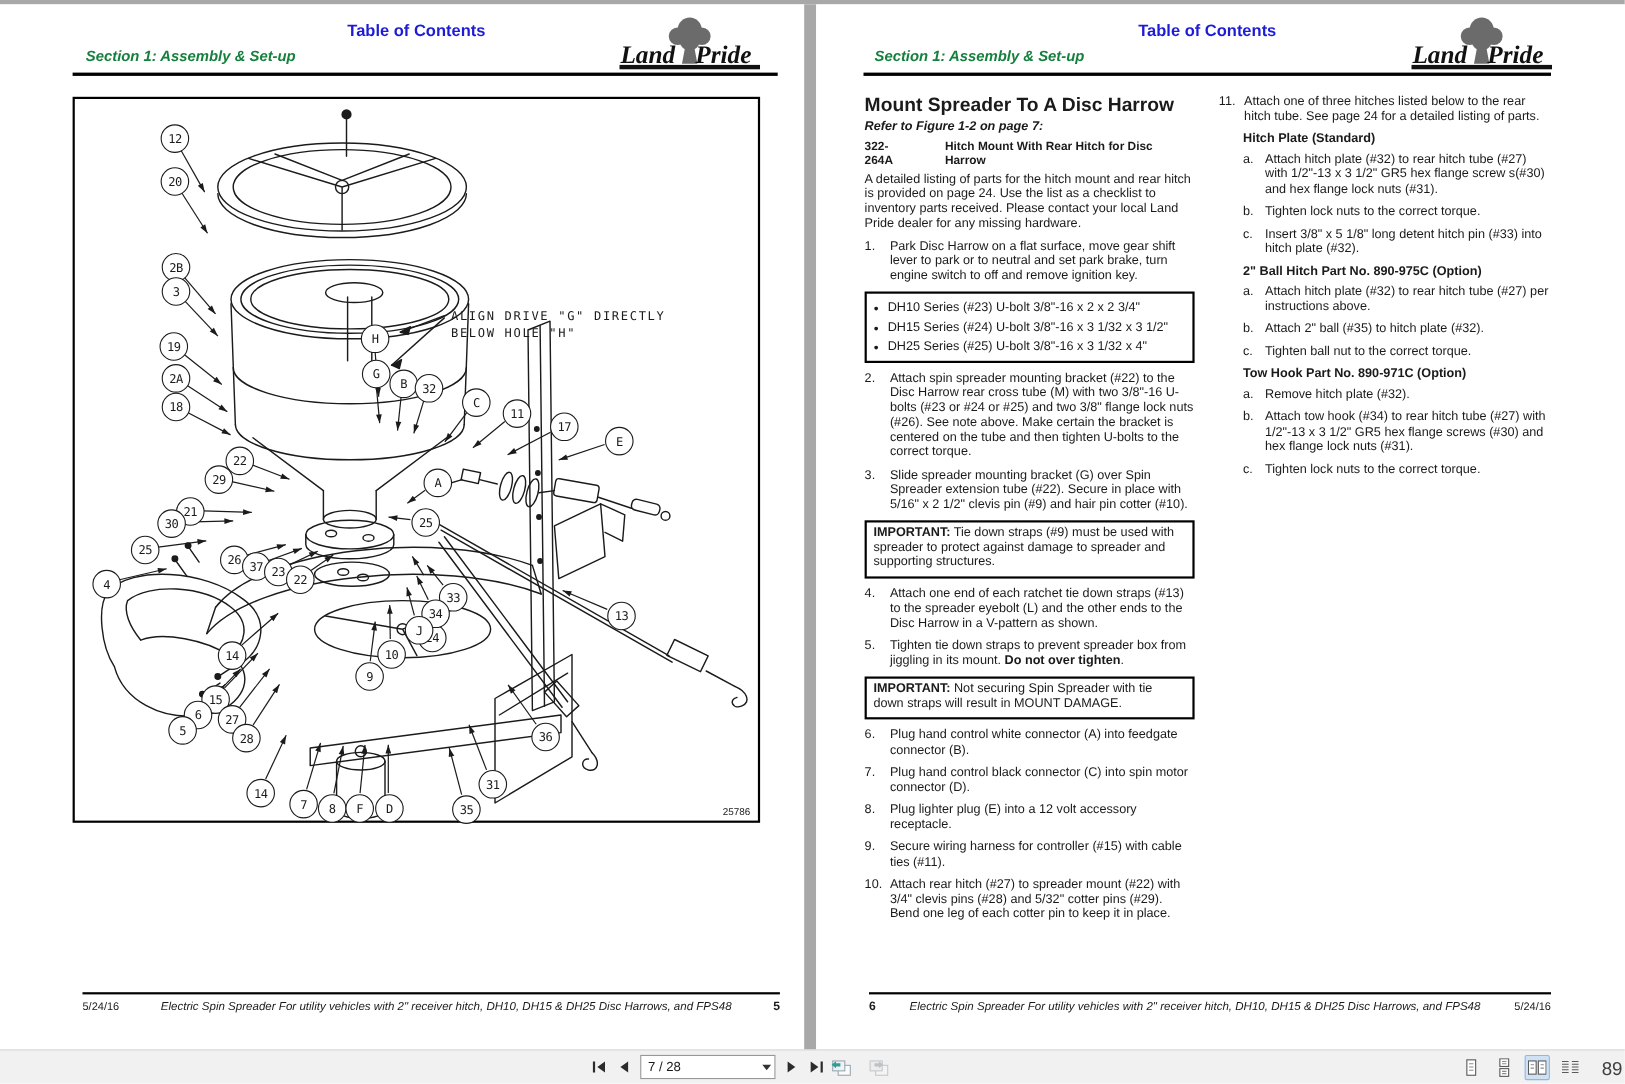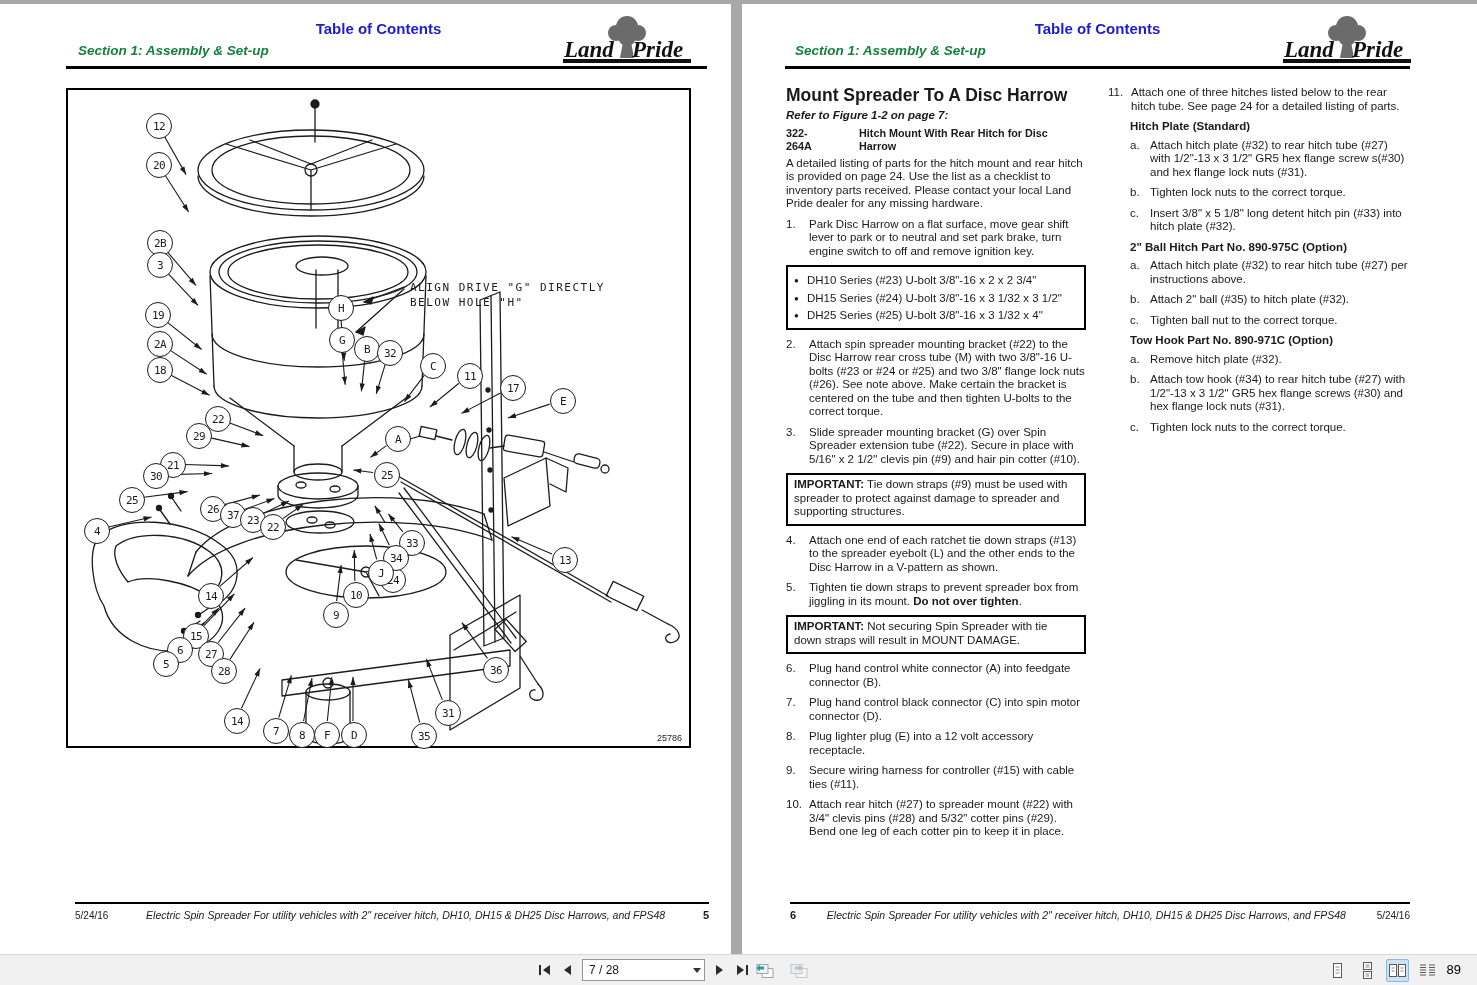--- a/index.html
+++ b/index.html
@@ -88,21 +88,21 @@
   .page-field{
     width:112px;height:20px;background:#fff;border:1px solid #979797;display:flex;align-items:center;
     font-size:12px;padding:0 3px 0 6px;cursor:text;
   }
   .pf-text{flex:1;}
   .pf-caret{flex:none;width:0;height:0;border-left:4px solid transparent;border-right:4px solid transparent;border-top:5px solid #333;cursor:pointer;}
   .view-group{position:absolute;left:752px;top:0;height:30px;display:flex;align-items:center;gap:9px;}
   .layout-group{position:absolute;right:38px;top:0;height:30px;display:flex;align-items:center;gap:7px;}
   .layout-btn{border:1px solid transparent;border-radius:2px;}
   .layout-btn.active{background:#cfe2f5;border-color:#8fb8de;}
-  .zoom-label{position:absolute;right:16px;top:7px;font-size:13px;color:#000000;cursor:text;}
+  .zoom-label{position:absolute;right:2px;top:7px;font-size:17px;color:#404040;cursor:text;}
 </style>
 </head>
 <body>
 
 <div class="top-strip"></div>
 
 <div class="pages">
 
   <section class="page page-left">
     <div class="toc-link">Table of Contents</div>

